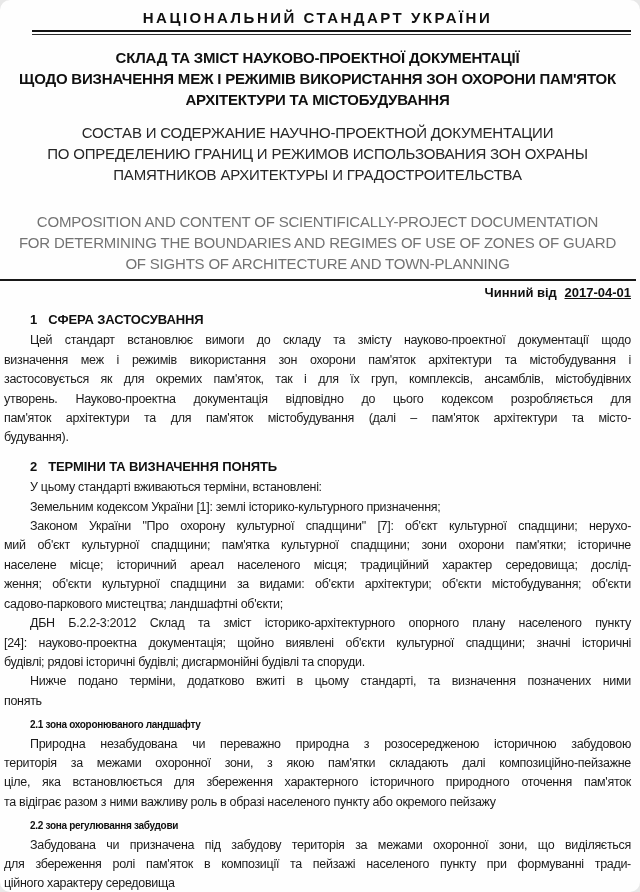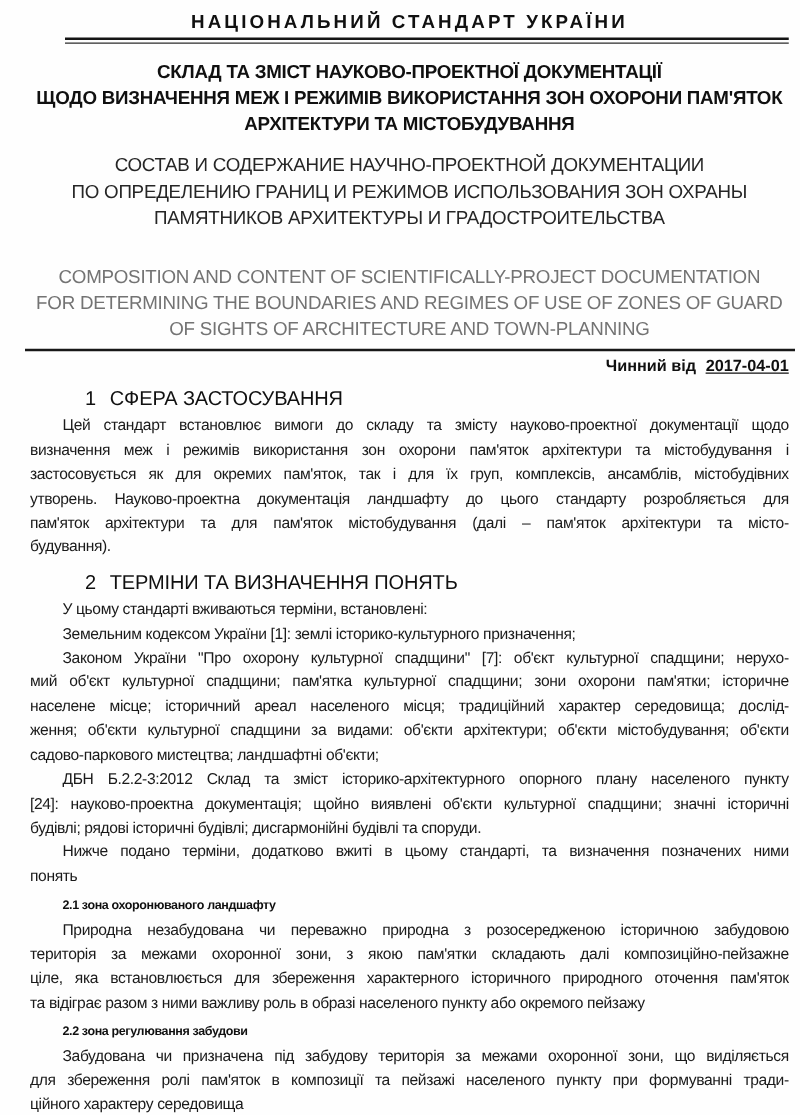--- a/index.html
+++ b/index.html
@@ -3,22 +3,23 @@
 <meta charset="utf-8">
 <style>
   html,body{margin:0;padding:0;background:#e8e8e8;}
   .page{
     position:relative;
     width:640px;height:892px;
     background:#fefefe;
     color:#161616;
     font-family:"Liberation Sans","DejaVu Sans",sans-serif;
     box-sizing:border-box;
-    padding:9px 9px 0 24px;
+    padding:9px 9px 0 4px;
     overflow:hidden;
+    border-radius:10px;
   }
   .std-header{
     text-align:center;
     font-weight:bold;
     font-size:15px;
     letter-spacing:2.5px;
     color:#101010;
     line-height:17px;
   }
   .double-rule{
@@ -52,23 +53,23 @@
   }
   .effective .date{text-decoration:underline;margin-left:4px;}
   .doc-body{
     margin-top:6px;
     font-size:12.5px;
     line-height:19.4px;
     letter-spacing:-0.3px;
     color:#1a1a1a;
   }
   .h{
-    font-weight:normal;
-    font-size:16px;
-    margin:9px 0 2px 44px;
+    font-weight:bold;
+    font-size:13px;
+    margin:9px 0 2px 26px;
     color:#101010;
     letter-spacing:-0.1px;
   }
   .h .h-num{margin-right:11px;}
   .sh{
     font-weight:bold;
     font-size:10px;
     margin:4px 0 0 26px;
     color:#101010;
   }
@@ -107,21 +108,21 @@
     <span>Чинний від</span>
     <span class="date">2017-04-01</span>
   </div>
 
   <div class="doc-body" id="doc-body">
       <div class="h"><span class="h-num">1</span><span>СФЕРА ЗАСТОСУВАННЯ</span></div>
       <div class="para">
         <div class="line indent fill">Цей стандарт встановлює вимоги до складу та змісту науково-проектної документації щодо</div>
         <div class="line fill">визначення меж і режимів використання зон охорони пам'яток архітектури та містобудування і</div>
         <div class="line fill">застосовується як для окремих пам'яток, так і для їх груп, комплексів, ансамблів, містобудівних</div>
-        <div class="line fill">утворень. Науково-проектна документація ландшафту до цього стандарту розробляється для</div>
+        <div class="line fill">утворень. Науково-проектна документація відповідно до цього кодексом розробляється для</div>
         <div class="line fill">пам'яток архітектури та для пам'яток містобудування (далі – пам'яток архітектури та місто-</div>
         <div class="line last">будування).</div>
       </div>
       <div class="h"><span class="h-num">2</span><span>ТЕРМІНИ ТА ВИЗНАЧЕННЯ ПОНЯТЬ</span></div>
       <div class="para">
         <div class="line indent last">У цьому стандарті вживаються терміни, встановлені:</div>
       </div>
       <div class="para">
         <div class="line indent last">Земельним кодексом України [1]: землі історико-культурного призначення;</div>
       </div>

